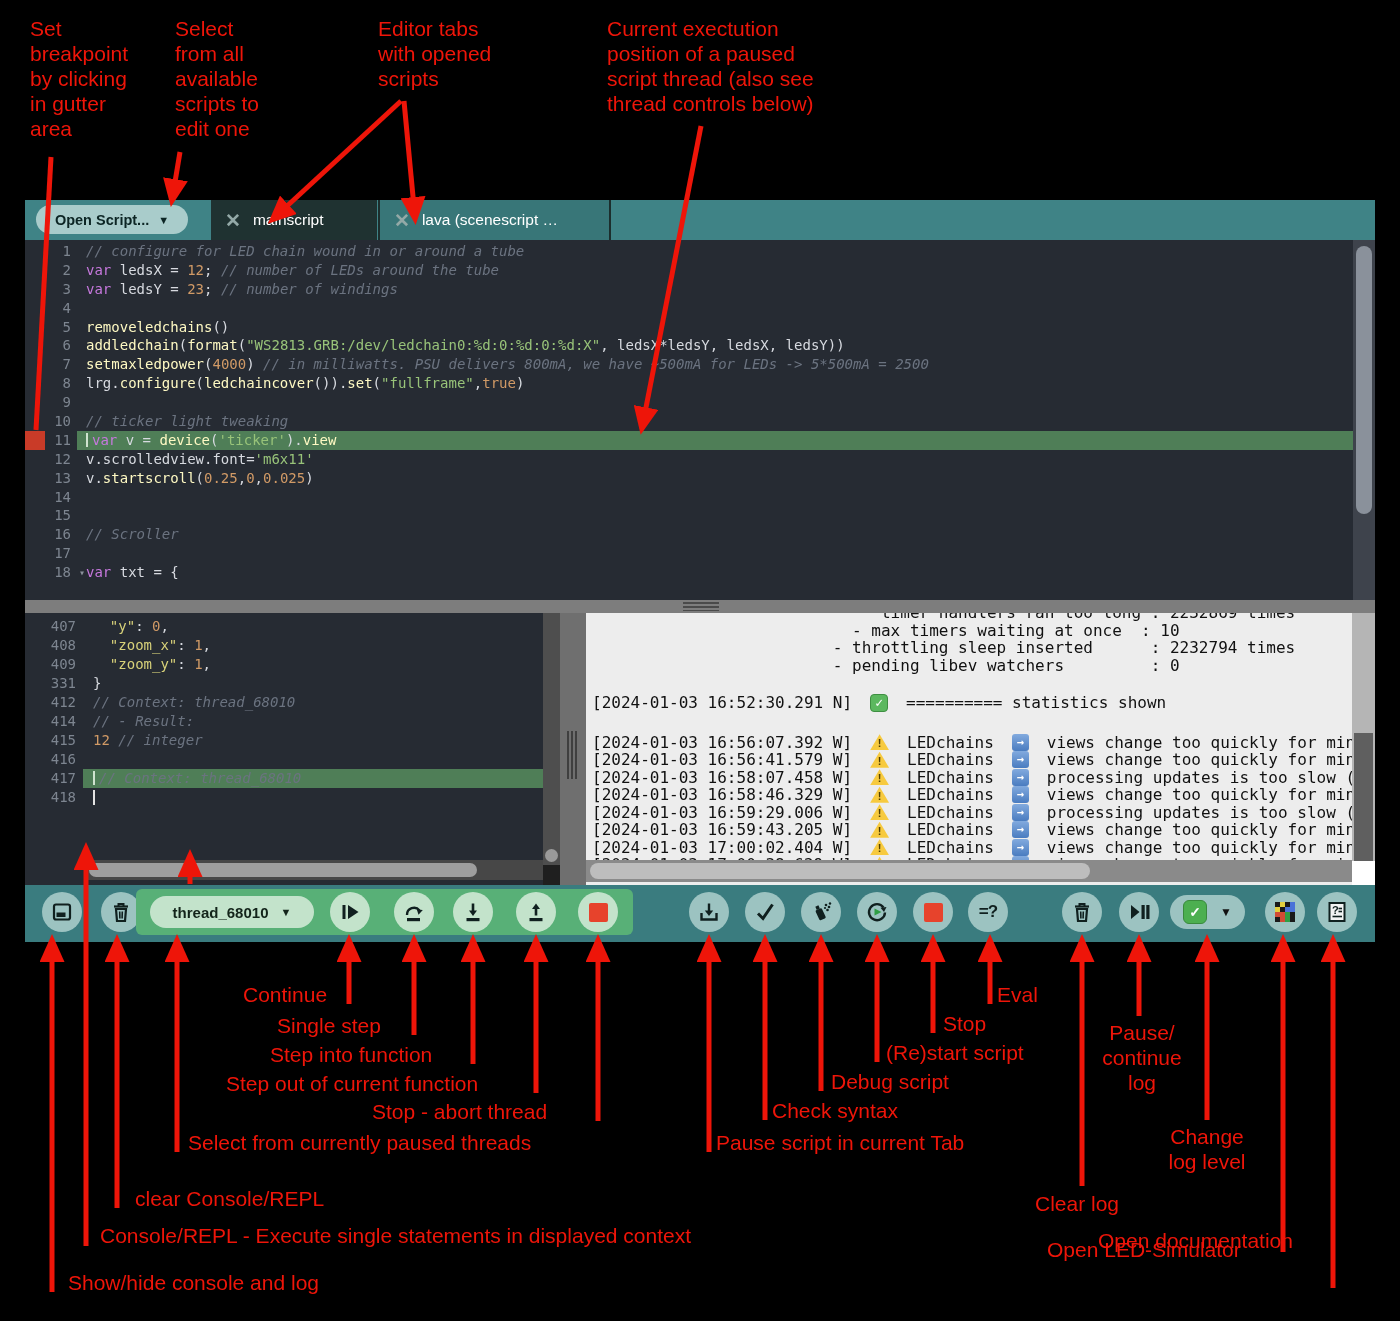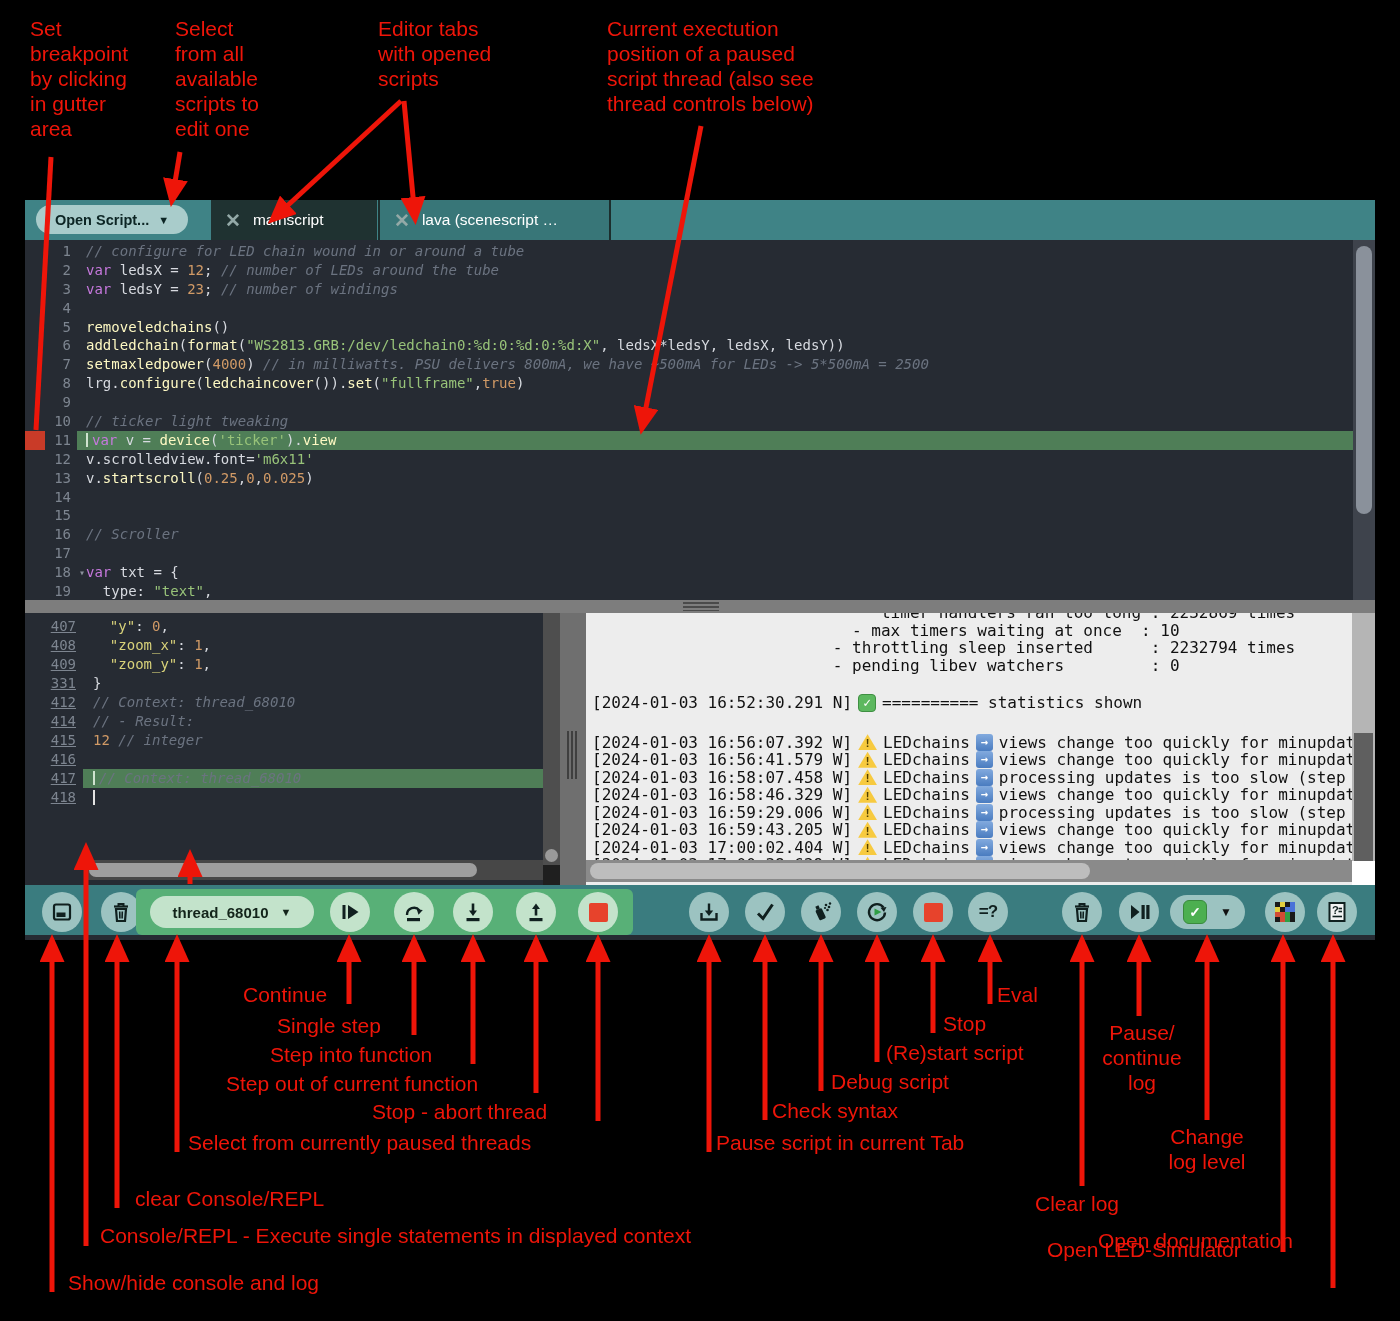--- a/index.html
+++ b/index.html
@@ -36,50 +36,50 @@
   .evbar{position:absolute;right:0;top:40px;width:22px;height:360px;background:#3e434c;}
   .evthumb{position:absolute;left:3px;right:3px;top:6px;height:268px;background:#8a919b;border-radius:8px;}
   
   .hsplit{position:absolute;left:0;top:400px;width:1350px;height:13px;background:#7d7d7d;}
   .hgrip{position:absolute;left:658px;top:2px;width:36px;height:9px;
          background:repeating-linear-gradient(#4a4a4a 0 2px,#7d7d7d 2px 4px);}
   
   .bottom{position:absolute;left:0;top:413px;width:1350px;height:272px;background:#6f6f6f;}
   .console{position:absolute;left:0;top:0;width:518px;height:272px;background:#262b33;overflow:hidden;padding-top:4px;box-sizing:border-box;}
   .console .crow{height:19px;line-height:19px;}
-  .console .gut{flex-basis:58px;padding-right:7px;text-decoration:underline;}
+  .console .gut{flex-basis:58px;padding-right:7px;}
   .console .cline{padding-left:10px;}
   .chbar{position:absolute;left:60px;top:247px;width:458px;height:20px;background:#474747;}
   .chthumb{position:absolute;left:4px;top:3px;width:388px;height:14px;background:#9e9e9e;border-radius:7px;}
   .cstrip{position:absolute;left:518px;top:0;width:17px;height:272px;background:#4e4e4e;}
   .cdot{position:absolute;left:2px;top:236px;width:13px;height:13px;border-radius:50%;background:#9a9a9a;}
   .csq{position:absolute;left:0;top:252px;width:17px;height:20px;background:#1f1f1f;}
   .vdivide{position:absolute;left:535px;top:0;width:26px;height:272px;background:#6f6f6f;}
   .vgrip{position:absolute;left:7px;top:118px;width:12px;height:48px;
          background:repeating-linear-gradient(90deg,#3f3f3f 0 2px,#6f6f6f 2px 4px);}
   .log{position:absolute;left:561px;top:0;width:766px;height:272px;background:#ededed;overflow:hidden;
        font:16px/17.5px "DejaVu Sans Mono",monospace;color:#111;padding-left:6px;box-sizing:border-box;}
   .log pre{margin:-9px 0 0 0;font:inherit;white-space:pre;}
-  .lrow{display:flex;align-items:center;gap:6px;height:17.5px;white-space:pre;}
+  .lrow{display:flex;align-items:center;gap:18px;height:17.5px;white-space:pre;}
   .notice{margin-top:20px;}
   #log-warnings{margin-top:22px;}
   .gcheck{flex:0 0 18px;width:18px;height:18px;background:#5cb85f;border:1px solid #3f8f42;border-radius:4px;
           color:#fff;font-size:13px;font-weight:bold;display:inline-flex;align-items:center;justify-content:center;box-sizing:border-box;}
   .wtri{flex:0 0 19px;width:19px;height:16px;background:#f7ca3f;clip-path:polygon(50% 0,100% 100%,0 100%);
         display:inline-flex;align-items:flex-end;justify-content:center;}
   .wex{font-size:11px;font-weight:bold;color:#503f00;line-height:13px;font-family:"Liberation Sans",sans-serif;}
   .barrow{flex:0 0 17px;width:17px;height:17px;border-radius:3px;background:linear-gradient(#82aade,#4a7cc0);
           color:#fff;display:inline-flex;align-items:center;justify-content:center;font-weight:bold;font-size:12px;}
   .lvbar{position:absolute;left:1327px;top:0;width:23px;height:272px;background:#b5b5b5;}
   .lvthumb{position:absolute;left:2px;right:2px;top:120px;height:128px;background:#5f5f5f;}
   .lvcorner{position:absolute;left:0;bottom:0;width:23px;height:24px;background:#fff;}
   .lhbar{position:absolute;left:561px;top:247px;width:766px;height:22px;background:#8a8a8a;}
   .lhthumb{position:absolute;left:4px;top:3px;width:500px;height:16px;background:#bdbdbd;border-radius:8px;}
   
-  .toolbar{position:absolute;left:0;top:685px;width:1350px;height:50px;background:#3a7c7f;}
+  .toolbar{position:absolute;left:0;top:685px;width:1350px;height:57px;background:#3a7c7f;}
   .ggroup{position:absolute;left:111px;top:4px;width:497px;height:46px;background:#58b077;border-radius:6px;}
   .tbtn{position:absolute;top:7px;width:40px;height:40px;border-radius:50%;background:#9cc3c1;
         display:flex;align-items:center;justify-content:center;}
   .gbtn{background:#c3e3cb;}
   .pill{position:absolute;border-radius:17px;display:flex;align-items:center;justify-content:center;}
   .threadpill{left:125px;top:11px;width:164px;height:32px;background:#c3e3cb;gap:12px;
               font-size:15px;font-weight:bold;color:#13241a;}
   .threadpill .dd{font-size:11px;}
   .levelpill{left:1145px;top:10px;width:75px;height:34px;background:#9cc3c1;gap:13px;}
   .lvl{width:24px;height:24px;background:#4caf50;border:1px solid #398a3d;border-radius:6px;color:#fff;
@@ -123,21 +123,20 @@
         <div class="crow"><span class="gut"><span>9</span></span><span class="cline"></span></div>
         <div class="crow"><span class="gut"><span>10</span></span><span class="cline"><span class="tk-c">// ticker light tweaking</span></span></div>
         <div class="crow cur"><span class="gut"><span class="bp"></span><span>11</span></span><span class="cline"><span class="tk-k">var</span><span class="tk-p"> v = </span><span class="tk-f">device</span><span class="tk-p">(</span><span class="tk-s">'ticker'</span><span class="tk-p">).</span><span class="tk-f">view</span></span></div>
         <div class="crow"><span class="gut"><span>12</span></span><span class="cline"><span class="tk-p">v.scrolledview.font=</span><span class="tk-s">'m6x11'</span></span></div>
         <div class="crow"><span class="gut"><span>13</span></span><span class="cline"><span class="tk-p">v.</span><span class="tk-f">startscroll</span><span class="tk-p">(</span><span class="tk-n">0.25</span><span class="tk-p">,</span><span class="tk-n">0</span><span class="tk-p">,</span><span class="tk-n">0.025</span><span class="tk-p">)</span></span></div>
         <div class="crow"><span class="gut"><span>14</span></span><span class="cline"></span></div>
         <div class="crow"><span class="gut"><span>15</span></span><span class="cline"></span></div>
         <div class="crow"><span class="gut"><span>16</span></span><span class="cline"><span class="tk-c">// Scroller</span></span></div>
         <div class="crow"><span class="gut"><span>17</span></span><span class="cline"></span></div>
         <div class="crow"><span class="gut"><span>18</span><span class="fold">▾</span></span><span class="cline"><span class="tk-k">var</span><span class="tk-p"> txt = {</span></span></div>
-        <div class="crow"><span class="gut"><span>19</span></span><span class="cline"><span class="tk-p">  type: </span><span class="tk-s">"text"</span><span class="tk-p">,</span></span></div>
       </div>
     <div class="evbar">
         <div class="evthumb"></div>
       </div>
 
     <div class="hsplit">
         <div class="hgrip"></div>
       </div>
 
     <div class="bottom">

